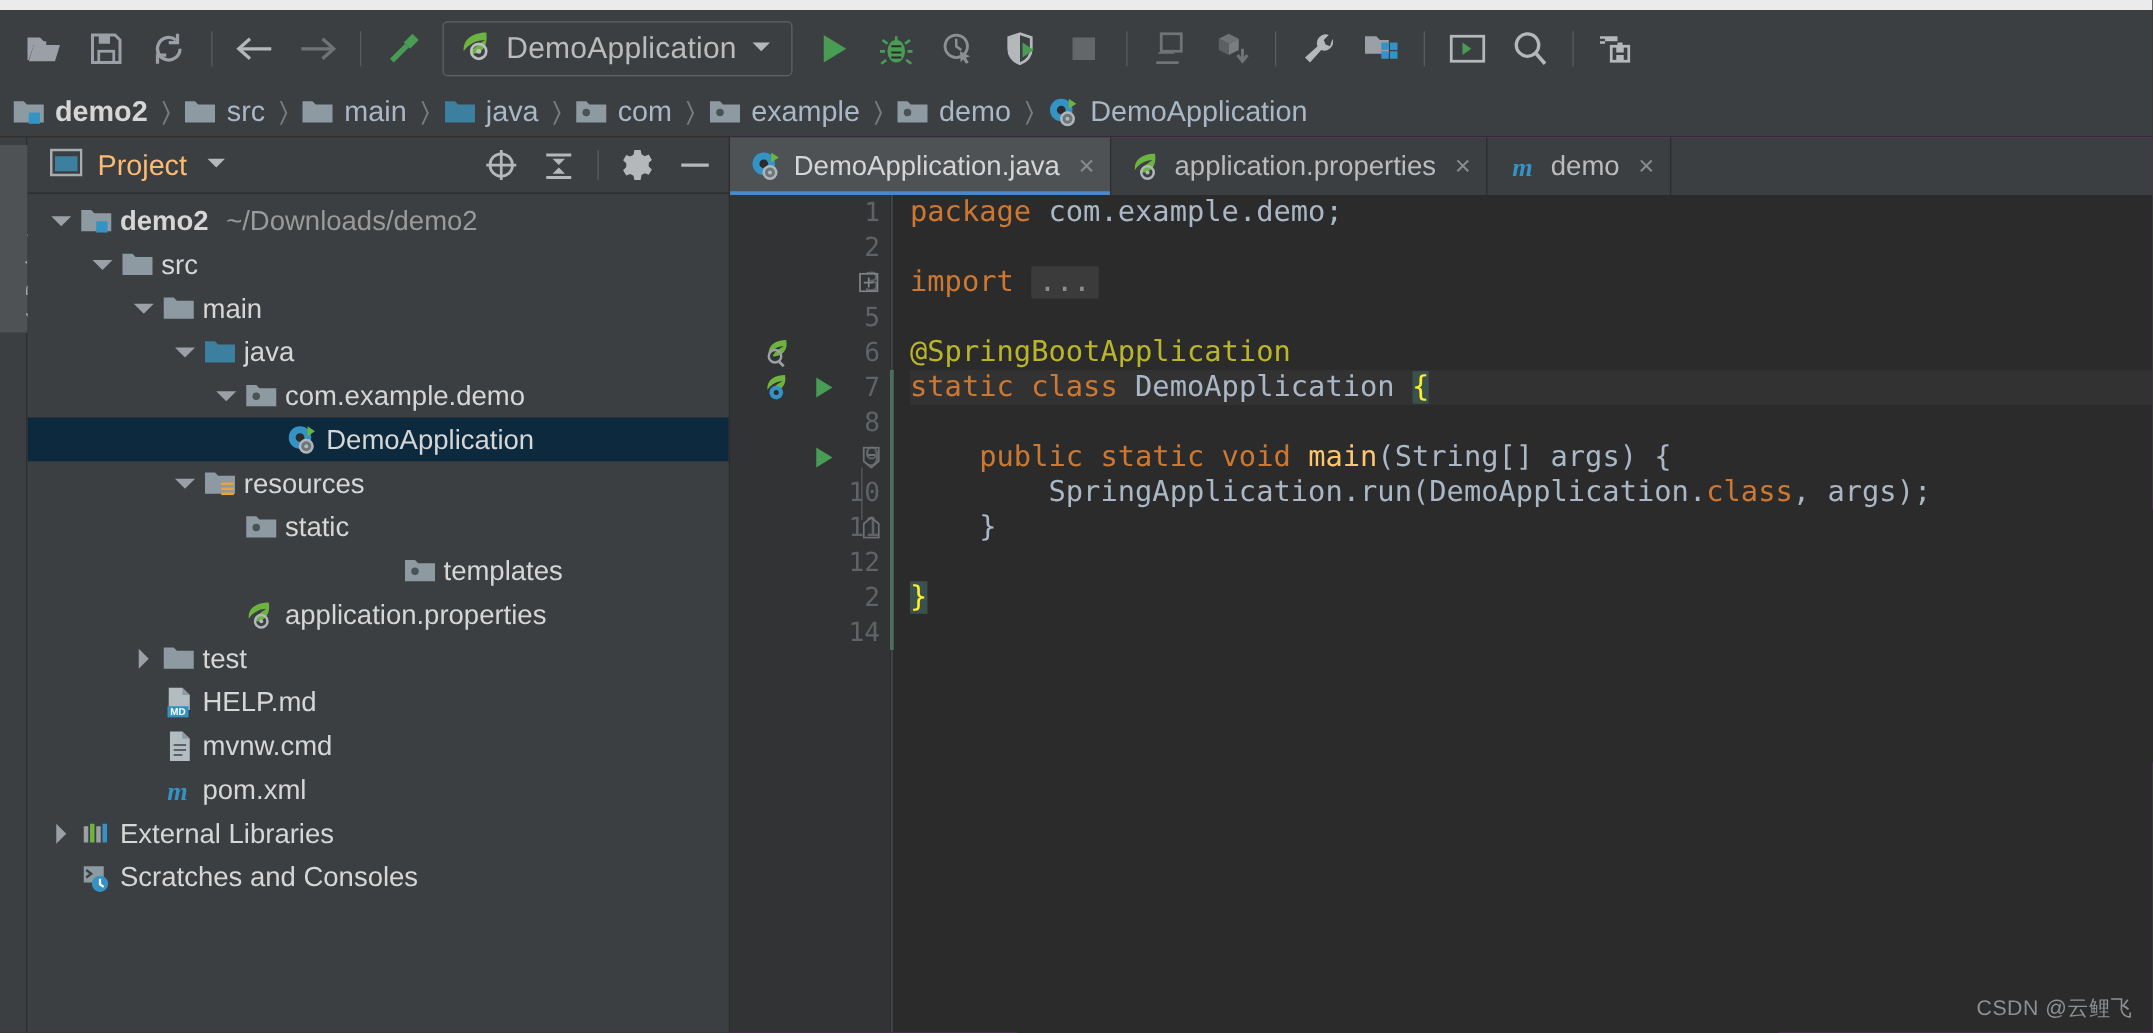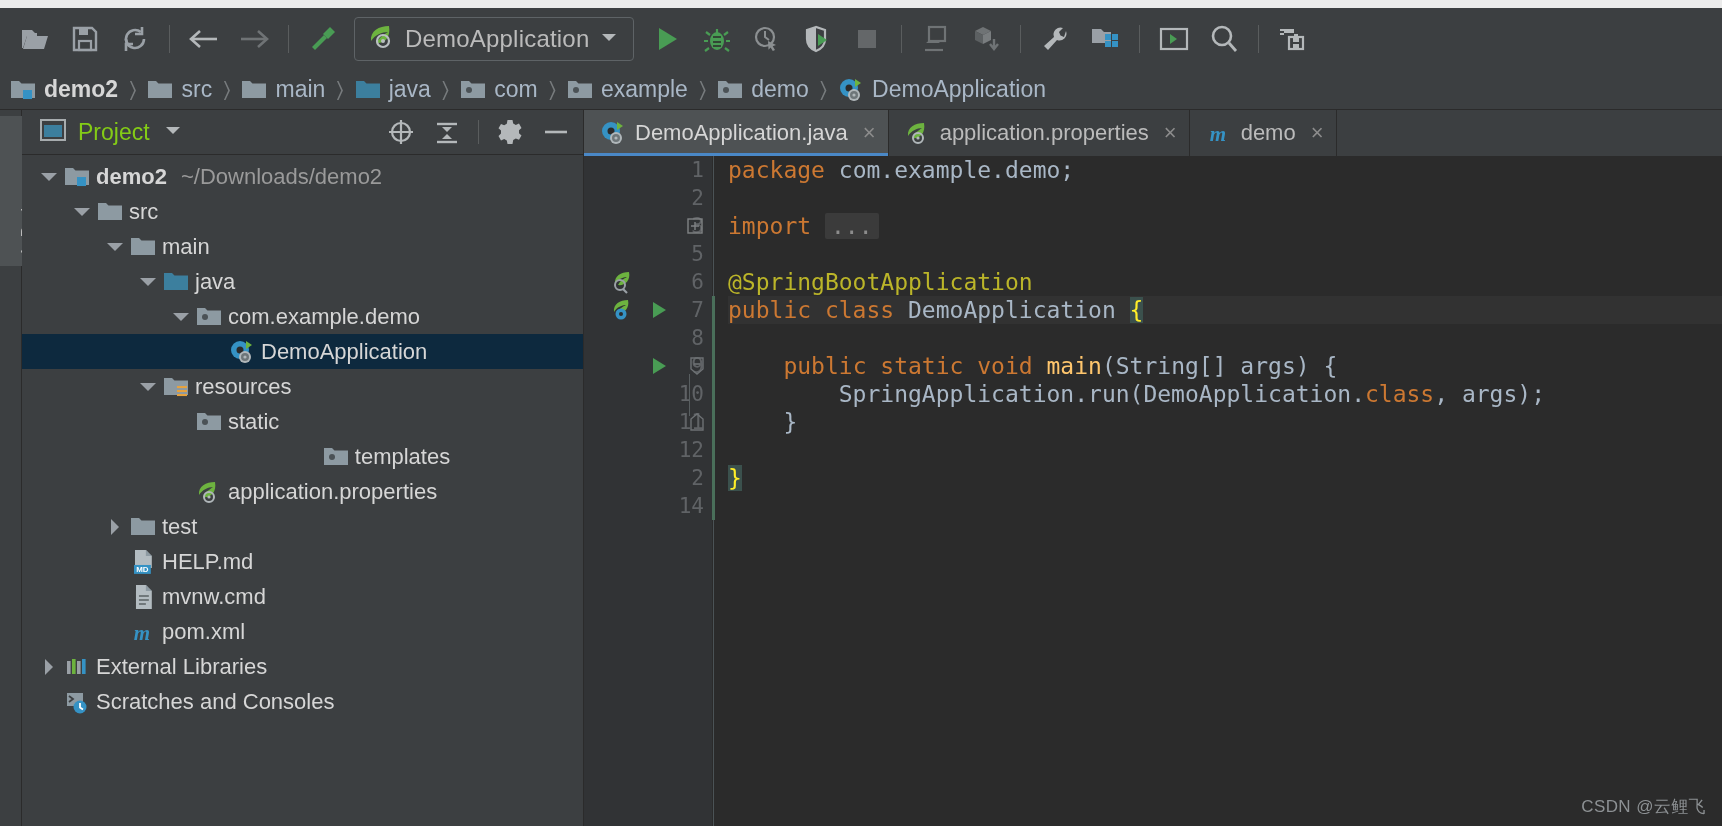--- a/index.html
+++ b/index.html
@@ -65,21 +65,21 @@
   
   .project-panel {
     position: absolute; top: 110px; left: 22px; width: 562px; height: 716px;
     background: #3c3f41; border-right: 1px solid #2b2b2b;
     display: flex; flex-direction: column;
   }
   .pp-header {
     height: 45px; display: flex; align-items: center; padding: 0 6px 0 18px;
     border-bottom: 1px solid #2b2b2b; flex: none;
   }
-  .pp-title { color: #84cc16; font-size: 23px; margin-left: 12px; }
+  .pp-title { color: #fdba74; font-size: 23px; margin-left: 12px; }
   .pp-caret { margin-left: 12px; cursor: pointer; }
   .pp-actions { margin-left: auto; display: flex; align-items: center; gap: 4px; }
   .pp-act { width: 42px; height: 38px; display:flex; align-items:center; justify-content:center; cursor:pointer; }
   .pp-vsep { width: 1px; height: 24px; background: #5a5d5e; margin: 0 6px; }
 
   .tree { flex: 1; overflow: hidden; padding-top: 4px; }
   .node {
     height: 35px; display: flex; align-items: center; cursor: pointer;
     white-space: nowrap; padding-right: 6px;
   }
@@ -771,21 +771,21 @@
           </div>
           <div class="vline" style="left: 105px; top: 218px; height: 42px;"></div>
         </div>
       <div class="code" id="code">
         <div class="indentline"></div>
       <div class="cline"><span class="kw">package</span><span class="cls"> com.example.demo;</span></div>
           <div class="cline">&nbsp;</div>
           <div class="cline"><span class="kw">import</span><span class="cls"> </span><span class="fold-box">...</span></div>
           <div class="cline">&nbsp;</div>
           <div class="cline"><span class="anno">@SpringBootApplication</span></div>
-          <div class="cline hl"><span class="kw">public class</span><span class="cls"> DemoApplication </span><span class="brace-hl">{</span></div>
+          <div class="cline hl"><span class="kw">static class</span><span class="cls"> DemoApplication </span><span class="brace-hl">{</span></div>
           <div class="cline">&nbsp;</div>
           <div class="cline"><span class="cls">    </span><span class="kw">public static void</span><span class="cls"> </span><span class="mth">main</span><span class="cls">(String[] args) {</span></div>
           <div class="cline"><span class="cls">        SpringApplication.</span><span class="cls it">run</span><span class="cls">(DemoApplication.</span><span class="kw">class</span><span class="cls">, args);</span></div>
           <div class="cline"><span class="cls">    }</span></div>
           <div class="cline">&nbsp;</div>
           <div class="cline"><span class="brace-hl">}</span></div>
           <div class="cline">&nbsp;</div>
           <div class="vline" style="left: 0px; top: 140px; height: 224px; width: 3px; background: rgb(74, 111, 90);"></div>
         </div>
     </div>

